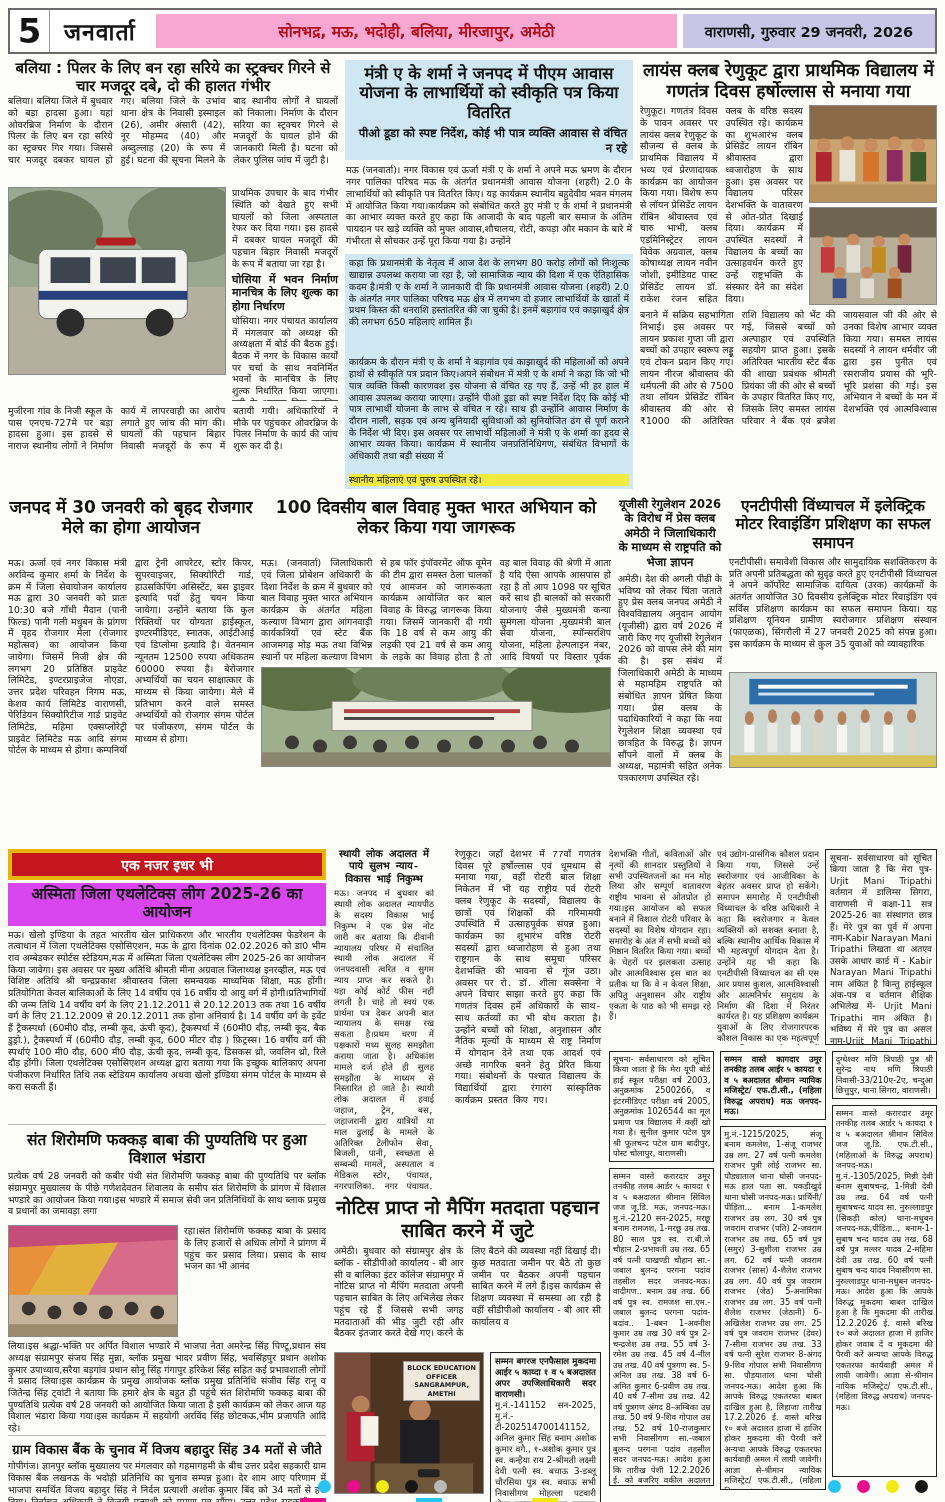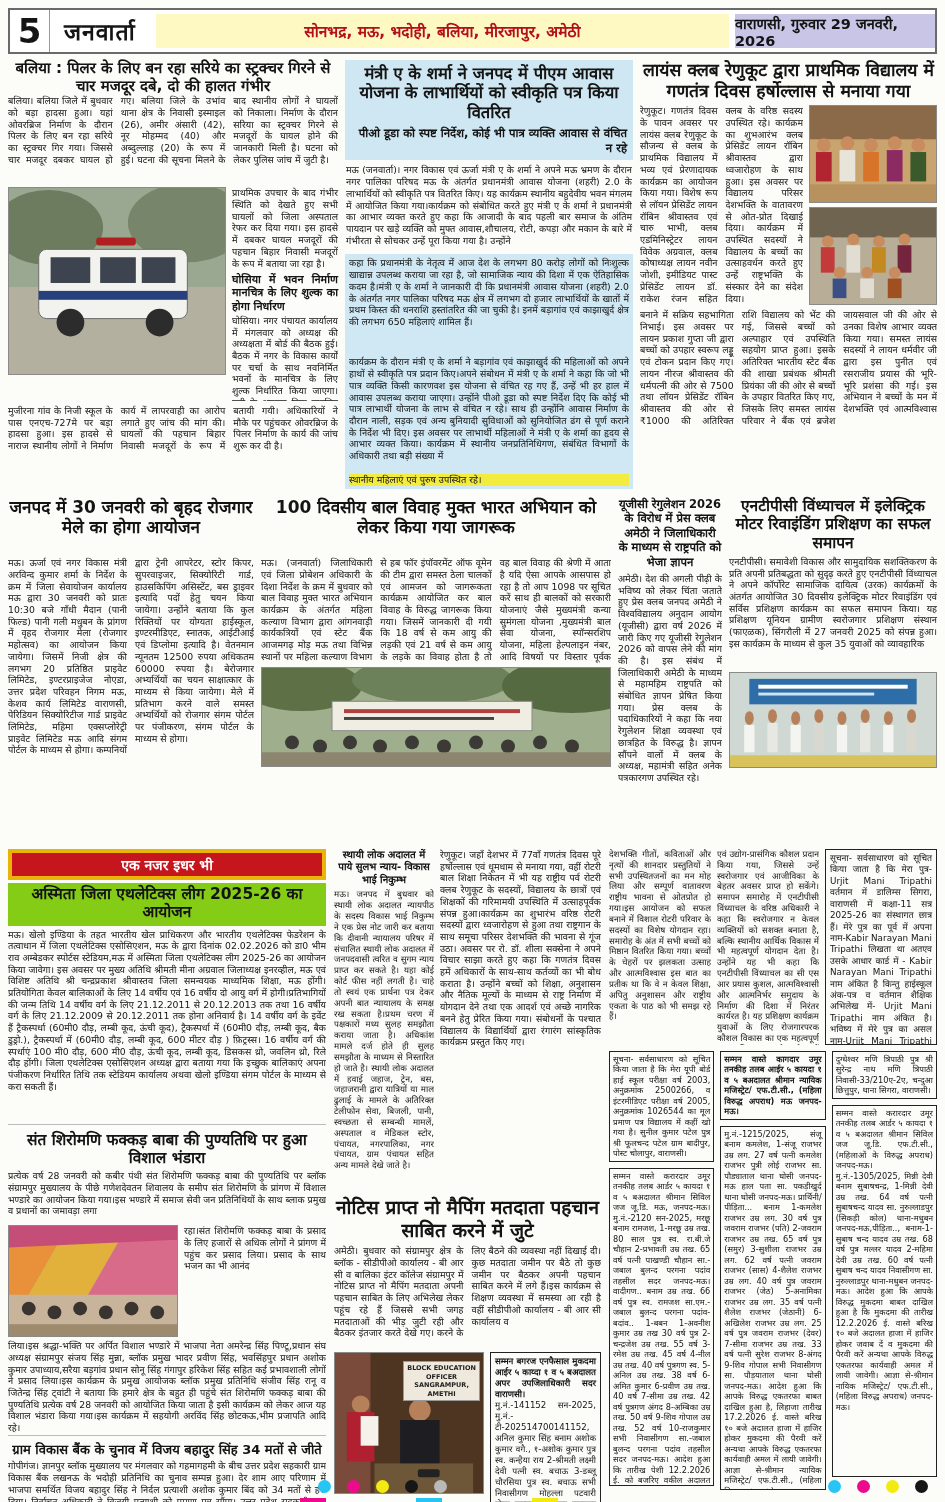--- a/index.html
+++ b/index.html
@@ -7,23 +7,23 @@
   body { font-family:"DejaVu Sans", sans-serif; }
   .paper { position:relative; width:945px; height:1502px; margin:0 auto; background:#fcfcf9;
            padding:8px 8px 0 8px; overflow:hidden; color:#141414; }
 
   
   .masthead { display:flex; align-items:stretch; border:2px solid #6a6a6a; background:#fff;
               height:46px; margin-bottom:6px; }
   .pageno { width:40px; display:flex; align-items:center; justify-content:center;
             font-size:34px; font-weight:bold; border-right:1px solid #999; }
   .brand { display:flex; align-items:center; padding:4px 14px; font-size:23px; font-weight:bold; letter-spacing:1px; }
-  .cities { flex:1; margin:4px 6px; background:#fef9c3; color:#b3101a; font-weight:bold;
+  .cities { flex:1; margin:4px 6px; background:#f9a8d4; color:#b3101a; font-weight:bold;
             font-size:15.5px; display:flex; align-items:center; justify-content:center; }
-  .dateline { width:200px; margin:4px 0; background:#c9c5e6; font-weight:bold; font-size:14.5px;
+  .dateline { width:252px; margin:4px 0; background:#c9c5e6; font-weight:bold; font-size:14.5px;
               display:flex; align-items:center; justify-content:center; }
 
   
   .h-big   { font-weight:bold; text-align:center; line-height:1.18; }
   .bodytxt { font-size:9.3px; line-height:1.26; text-align:justify; }
   .cols2 { column-count:2; column-gap:8px; }
   .cols3 { column-count:3; column-gap:8px; }
   .photo { position:relative; border:1px solid #8a8a8a; overflow:hidden; background:#cfcfc6; }
   .photo svg { display:block; width:100%; height:100%; }
   .rule-b { border-bottom:1px solid #bbb; }
@@ -45,25 +45,25 @@
   
   .row2 { display:grid; grid-template-columns:246px 350px 104px 1fr; gap:7px; margin-bottom:8px; }
   .r2-h { font-size:17px; margin-bottom:20px; }
   .ugc-h { font-weight:bold; font-size:11.5px; line-height:1.25; text-align:center; margin-bottom:4px; }
   .ntpc-h { font-size:15.5px; margin-bottom:4px; }
 
   
   .row3 { display:grid; grid-template-columns:318px 1fr 328px; gap:8px; }
   .eknajar { background:#c4161c; color:#fff; font-weight:bold; text-align:center; font-size:14px;
              border:4px solid #eab308; padding:2px 0; }
-  .asmita-h { background:#84cc16; font-size:15.5px; padding:2px 0 4px; margin:3px 0; }
+  .asmita-h { background:#d946ef; font-size:15.5px; padding:2px 0 4px; margin:3px 0; }
   .fakkad-h { font-size:15.5px; margin:6px 0 3px; }
   .fakkad-mid { display:flex; gap:6px; margin:3px 0; }
   .bank-h { font-size:13px; margin:6px 0 3px; }
-  .adalat-rotary { display:flex; gap:6px; }
+  .adalat-rotary { display:flex; gap:21px;font-family:Liberation Mono, monospace; }
   .adalat { width:100px; flex:none; }
   .adalat-h { font-weight:bold; font-size:10px; text-align:center; line-height:1.25; margin-bottom:3px; }
   .rotary-h { font-size:14px; margin-bottom:4px; }
   .mapping-h { font-size:19px; margin:7px 0 4px; }
   .b-bottom { display:flex; gap:6px; margin-top:5px; }
   .legalbox { border:1.5px solid #222; padding:3px 4px; font-size:8.6px; line-height:1.28; text-align:justify; }
   .legalbox b { display:block; text-align:justify; }
   .noticebox { border:1.5px solid #222; padding:3px 4px; font-size:8.8px; line-height:1.3; text-align:justify; }
   .c-top { display:flex; gap:6px; }
   .c-top .tcol { flex:1; }

